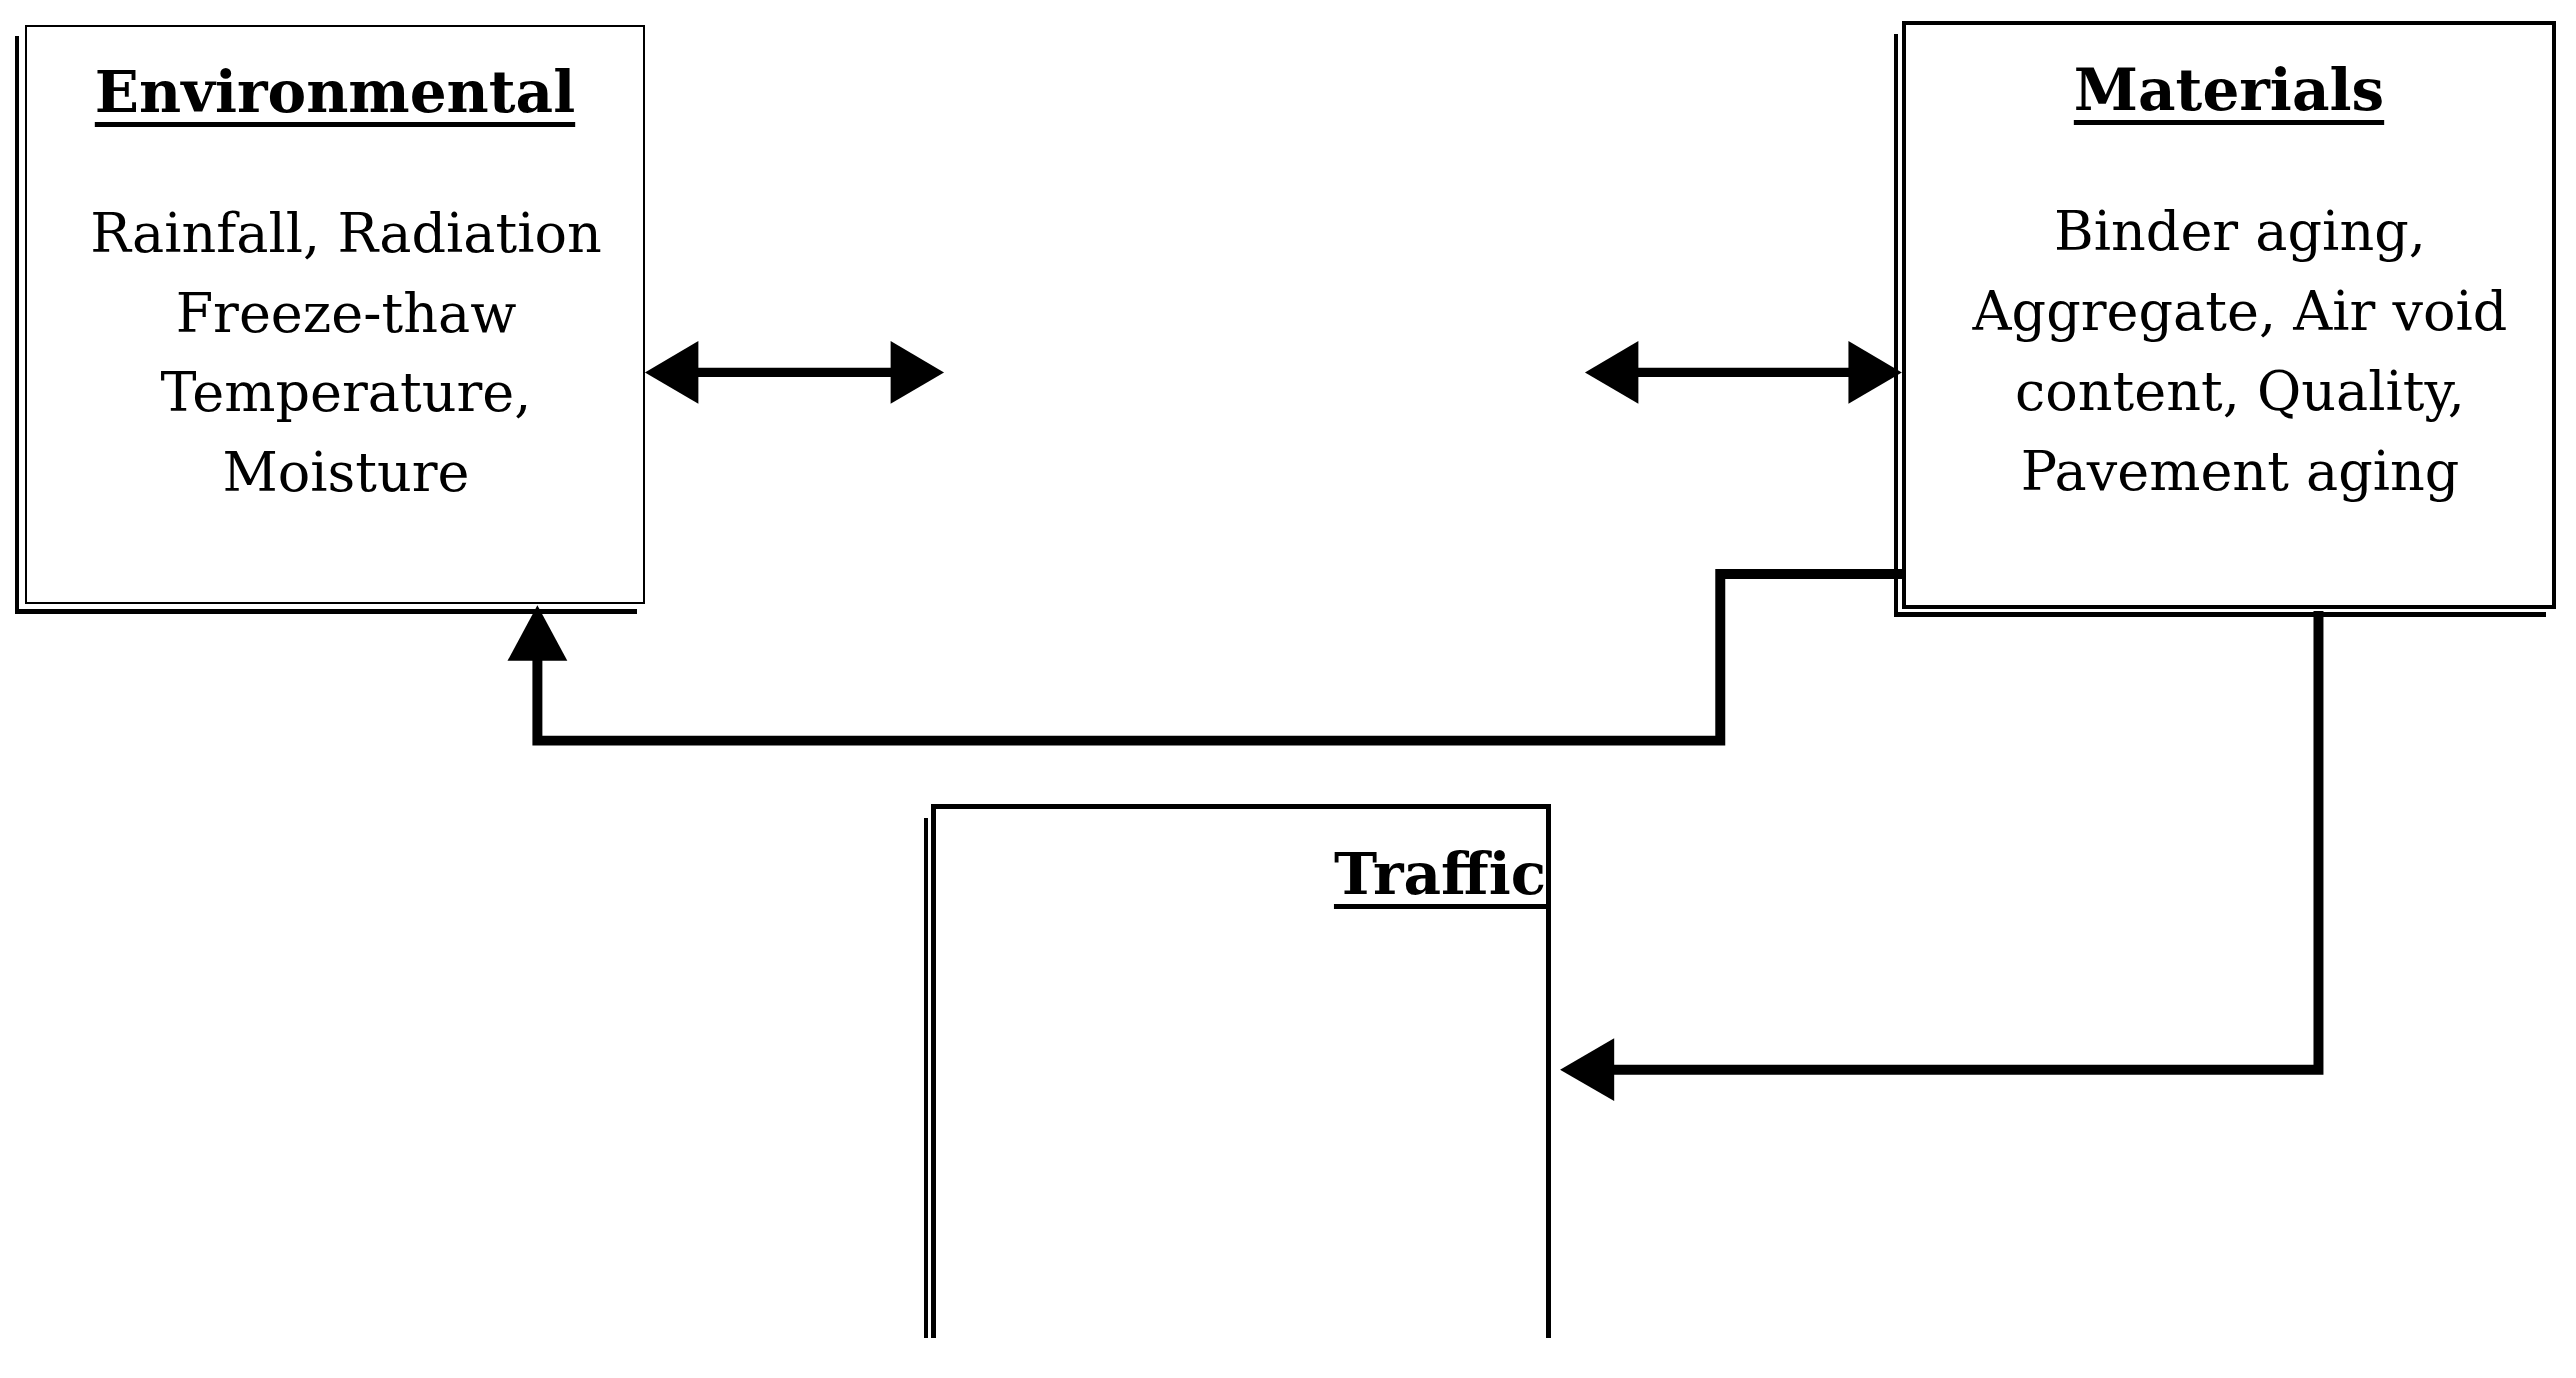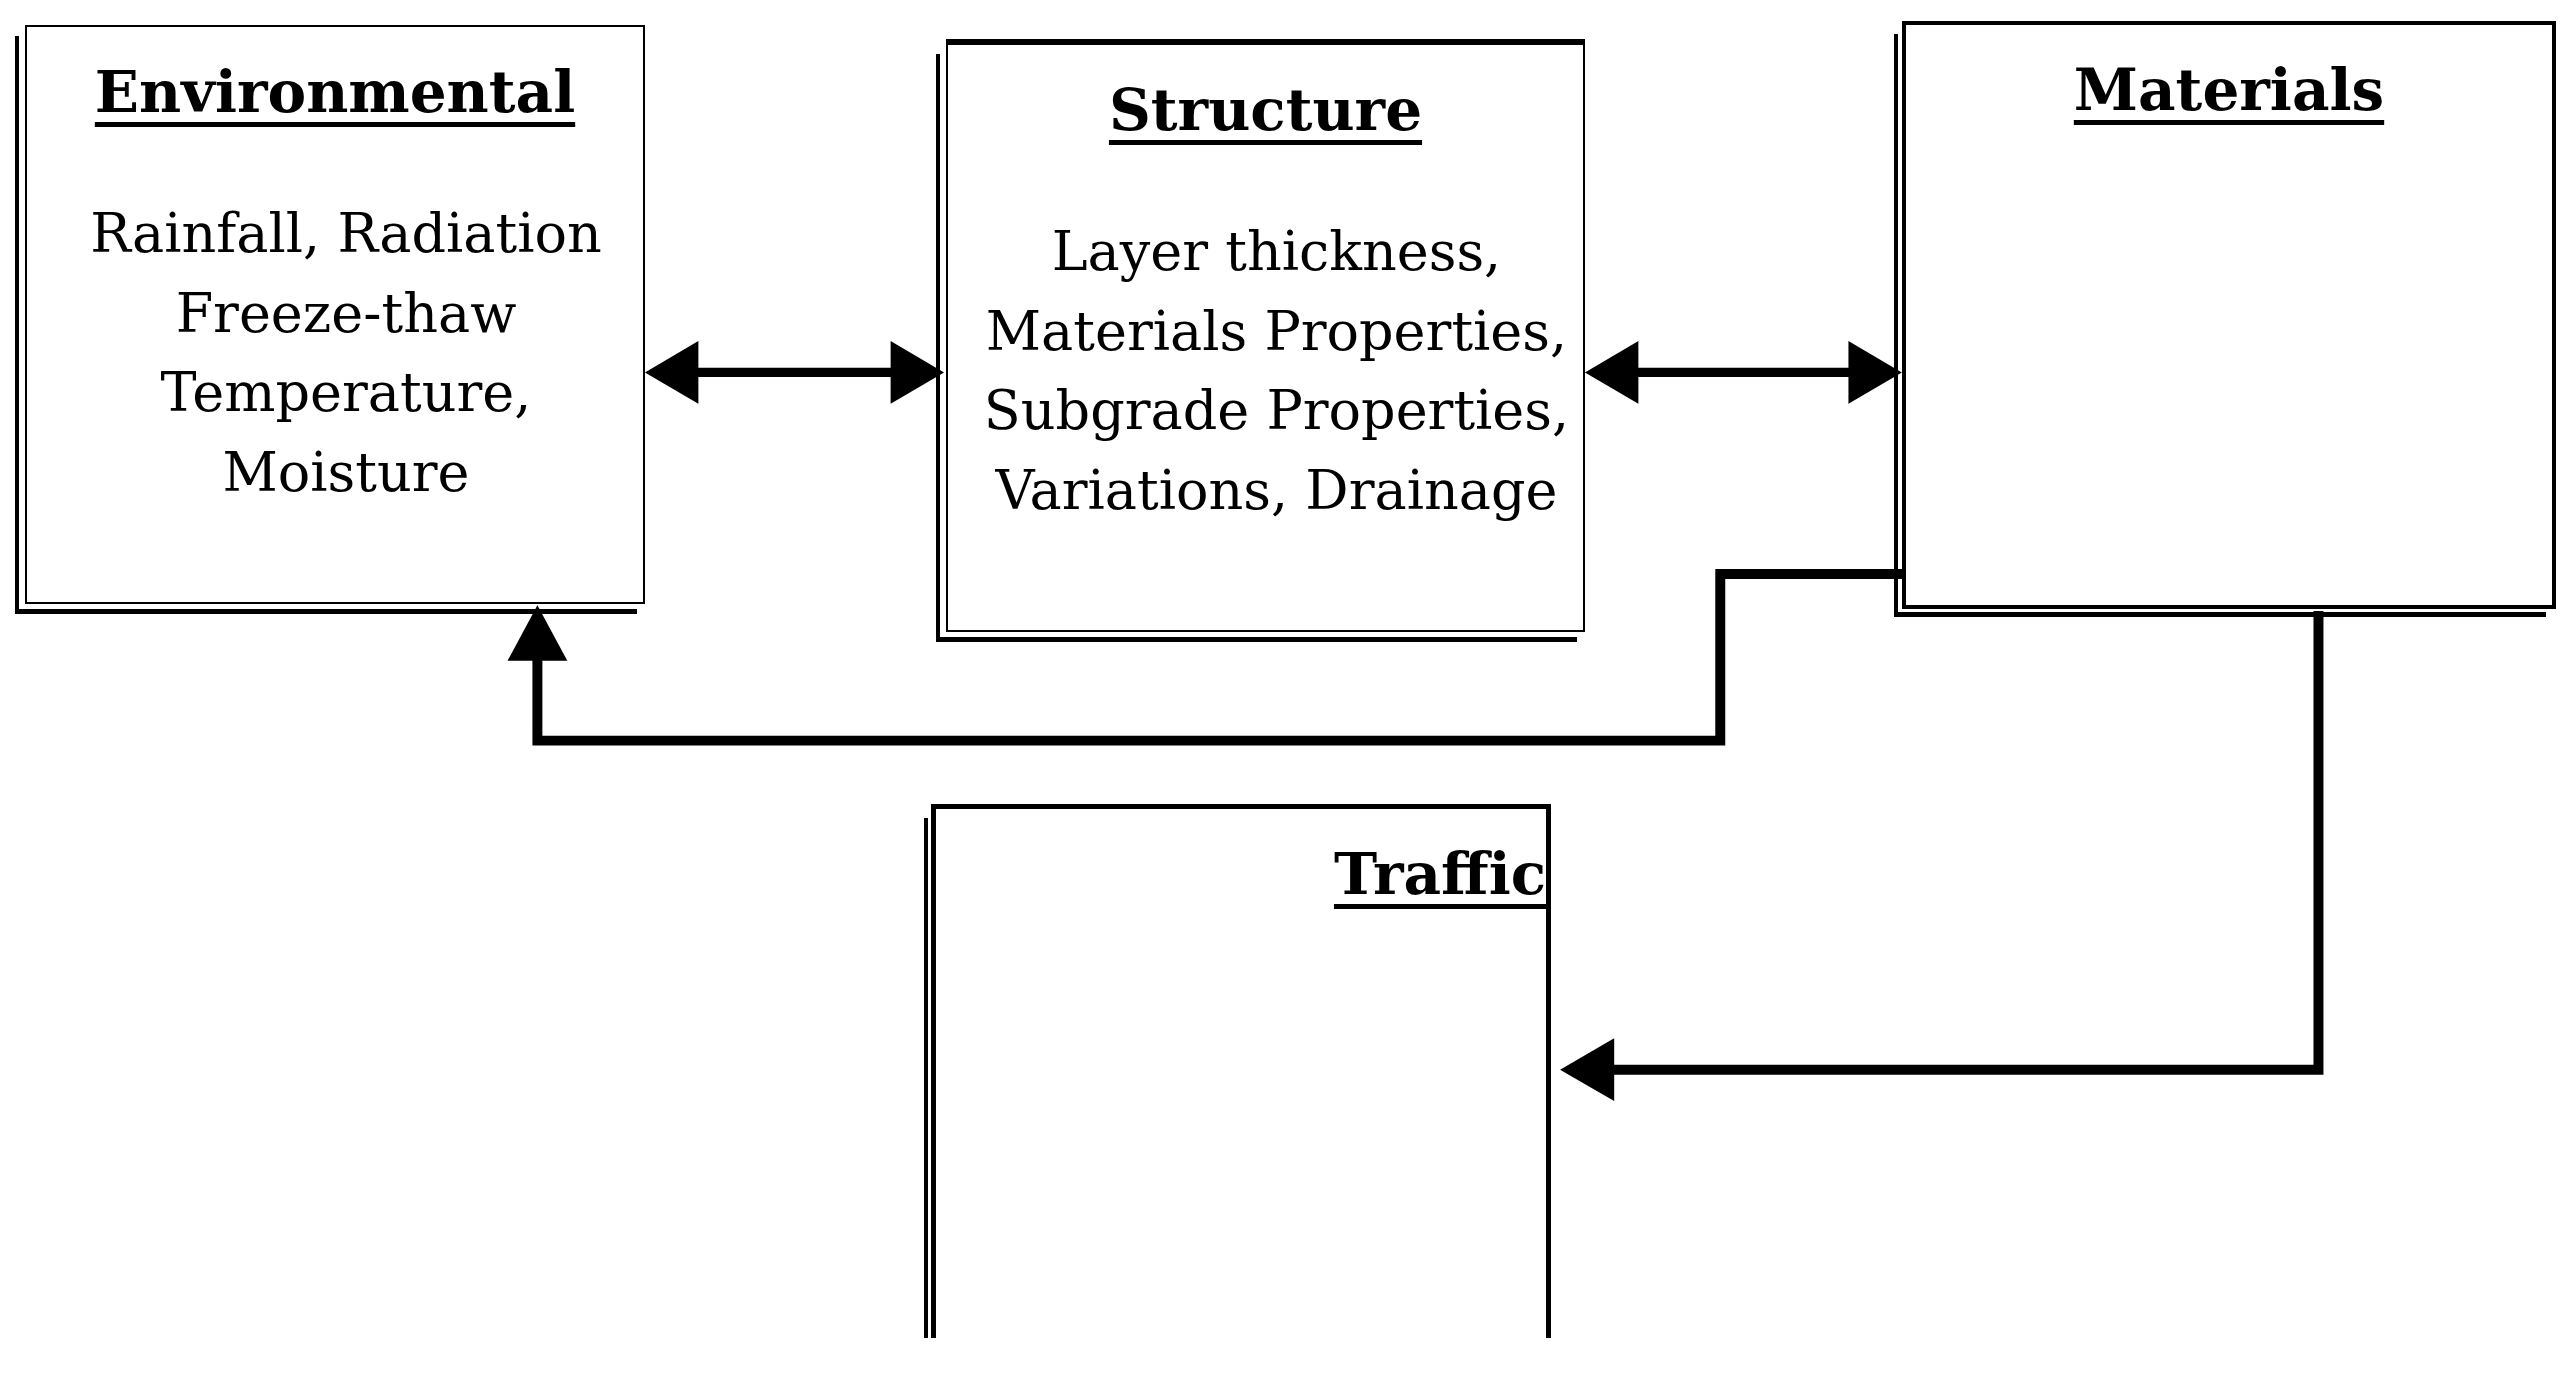--- a/index.html
+++ b/index.html
@@ -97,30 +97,27 @@
   </svg>
 
   <div class="box box-env">
     <div class="box-title">Environmental</div>
     <div class="box-body">Rainfall, Radiation
 Freeze-thaw
 Temperature,
 Moisture</div>
   </div>
 
-  <div class="box box-structure">
-    <div class="box-title">Structure</div>
-    <div class="box-body">Layer thickness,
-Materials Properties,
-Subgrade Properties,
-Variations, Drainage</div>
-  </div>
 
   <div class="box box-materials">
     <div class="box-title">Materials</div>
+    <div class="box-body">Binder aging,
+Aggregate, Air void
+content, Quality,
+Pavement aging</div>
   </div>
 
   <div class="box box-traffic">
     <div class="box-title">Traffic</div>
   </div>
 
 </div>
 
 
 </body></html>

